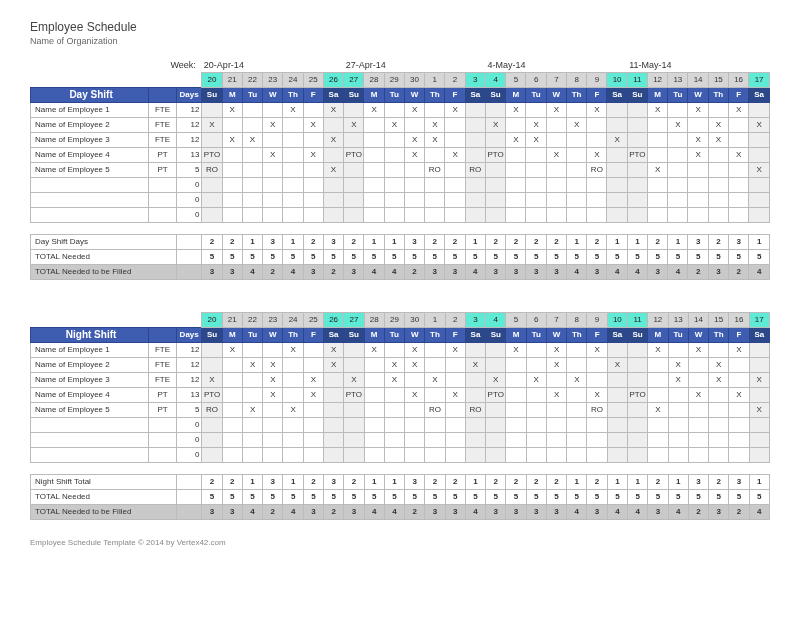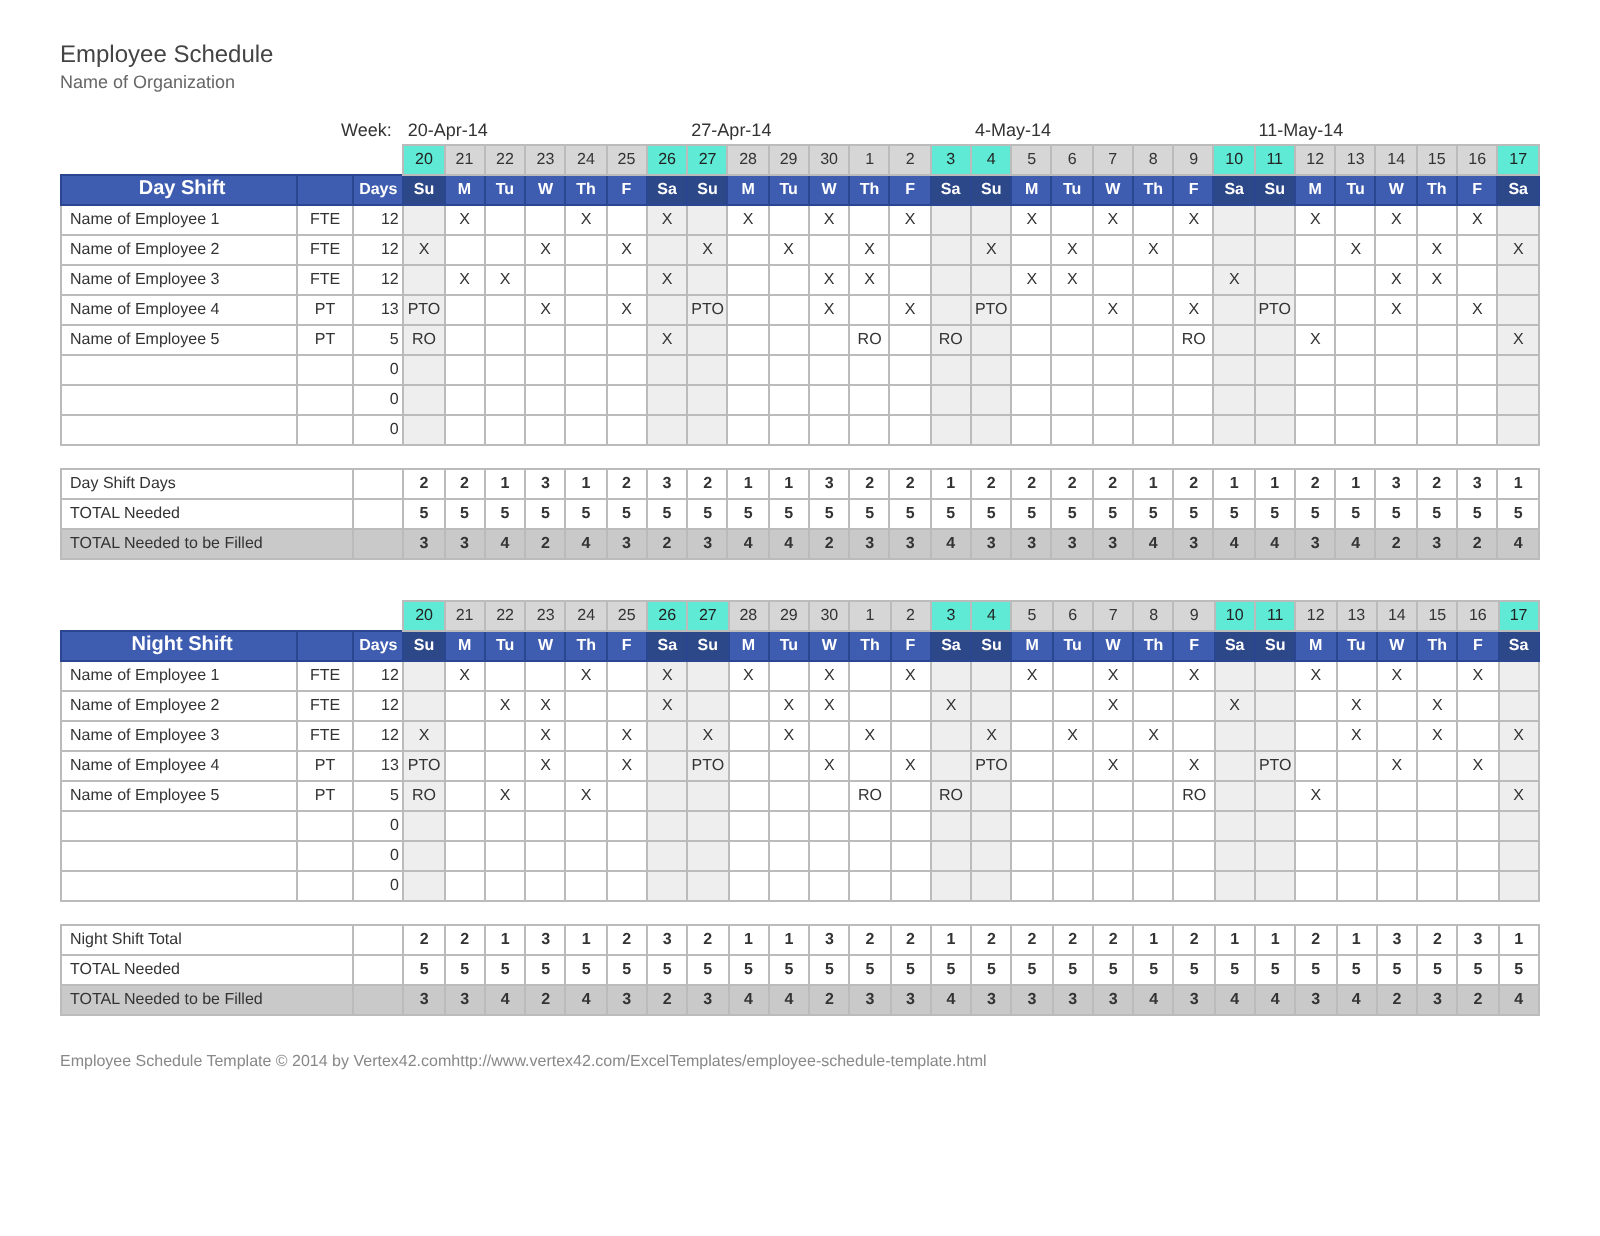--- a/index.html
+++ b/index.html
@@ -20,20 +20,21 @@
   }
   .subtitle {
     font-size: 9px;
     color: #666;
     margin-bottom: 12px;
   }
   table {
     border-collapse: collapse;
     width: 100%;
     table-layout: fixed;
+    margin-top: 12px;
   }
   td, th {
     border: 1px solid #bbb;
     padding: 1px 1px;
     text-align: center;
     font-size: 8px;
     height: 14px;
     line-height: 12px;
     overflow: hidden;
     white-space: nowrap;
@@ -1033,14 +1034,13 @@
           <td class="dval">3</td>
           <td class="dval">2</td>
           <td class="dval sat">4</td>
         </tr>
       </tbody>
     </table>
   </div>
 
 <div class="footer">
   <span>Employee Schedule Template © 2014 by Vertex42.com</span>
-  <span>http://www.vertex42.com/ExcelTemplates/employee-schedule-template.html</span>
 </div>
 
 </body></html>

